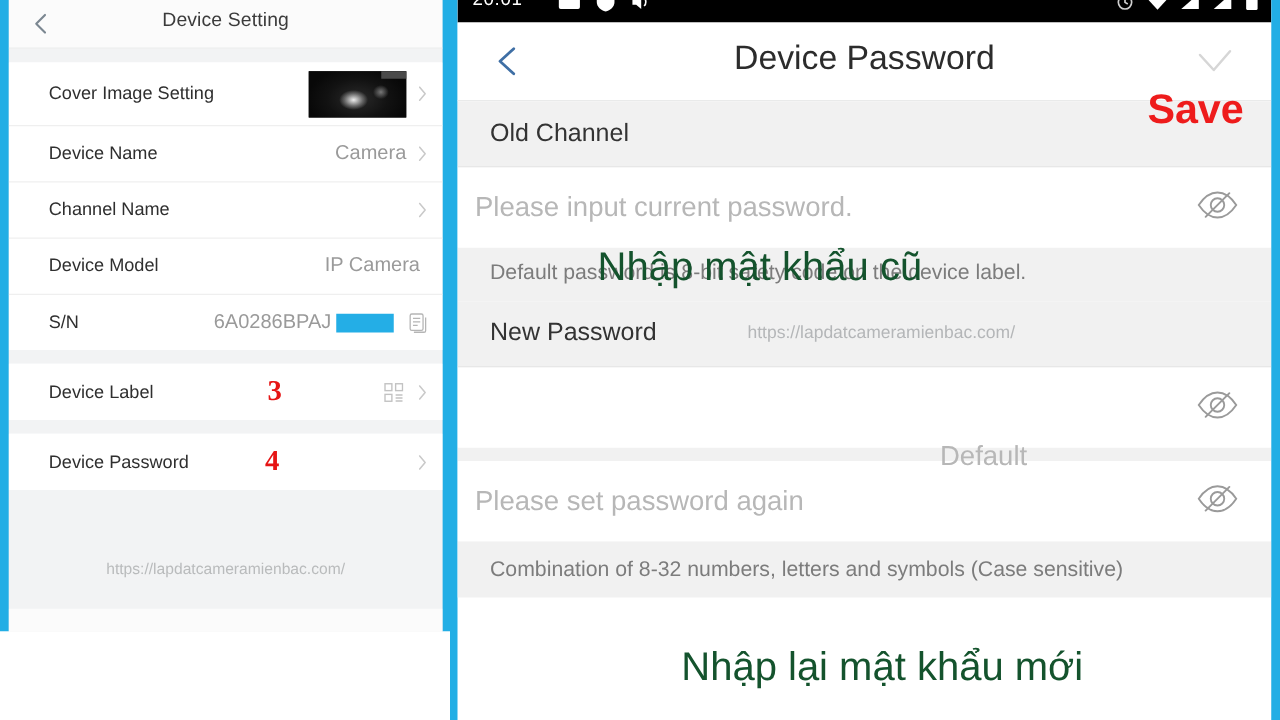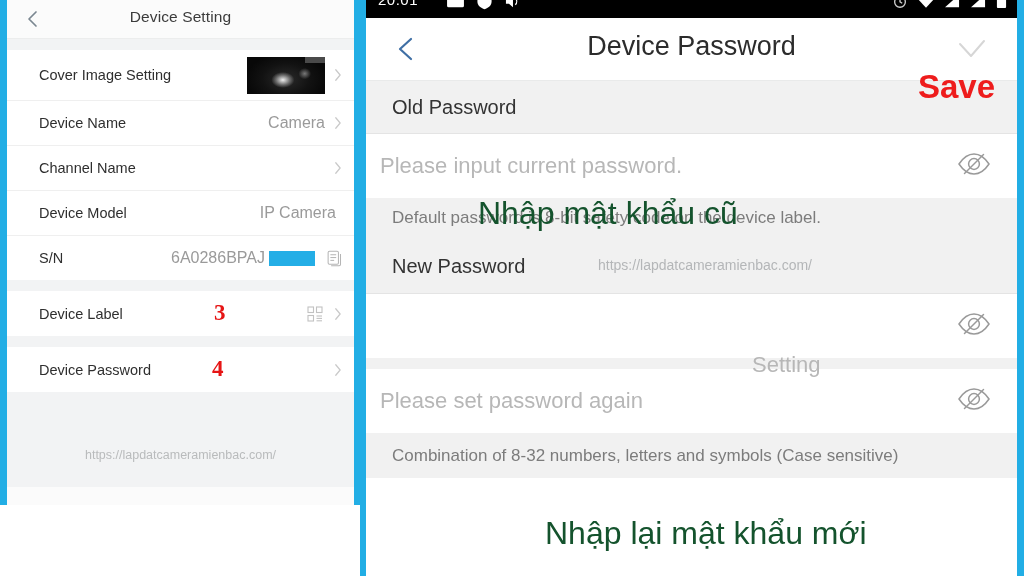--- a/index.html
+++ b/index.html
@@ -483,21 +483,21 @@
       </span>
       <div class="rp-title">Device Password</div>
       <span class="rp-check">
         <svg viewBox="0 0 34 24" width="34" height="24" fill="none" stroke="#d6d6d6" stroke-width="2" stroke-linecap="round" stroke-linejoin="round">
             <polyline points="5,6 16,18 29,3"></polyline>
           </svg>
       </span>
       <div class="rp-save">Save</div>
     </div>
 
-    <div class="sec-head">Old Password</div>
+    <div class="sec-head">Old Channel</div>
 
     <div class="input-row">
       <span class="input-ph">Please input current password.</span>
       <span class="eye-ic">
         <svg viewBox="0 0 34 26" width="34" height="26" fill="none" stroke="#9a9a9a" stroke-width="1.5">
             <path d="M2 13 C7 5.5 13 3 17 3 C21 3 27 5.5 32 13 C27 20.5 21 23 17 23 C13 23 7 20.5 2 13 Z"></path>
             <circle cx="17" cy="13" r="5.4"></circle>
             <line x1="7.5" y1="22.5" x2="26.5" y2="3.5" stroke-linecap="round"></line>
           </svg>
       </span>
@@ -528,19 +528,19 @@
         <svg viewBox="0 0 34 26" width="34" height="26" fill="none" stroke="#9a9a9a" stroke-width="1.5">
             <path d="M2 13 C7 5.5 13 3 17 3 C21 3 27 5.5 32 13 C27 20.5 21 23 17 23 C13 23 7 20.5 2 13 Z"></path>
             <circle cx="17" cy="13" r="5.4"></circle>
             <line x1="7.5" y1="22.5" x2="26.5" y2="3.5" stroke-linecap="round"></line>
           </svg>
       </span>
     </div>
 
     <div class="hint-row">Combination of 8-32 numbers, letters and symbols (Case sensitive)</div>
 
-    <span class="pwd-label">Setting</span>
+    <span class="pwd-label">Default</span>
   </div>
 
   <span class="anno anno-1">Nhập mật khẩu cũ</span>
   <span class="anno anno-3">Nhập lại mật khẩu mới</span>
 
 </div>
 
 </body></html>

